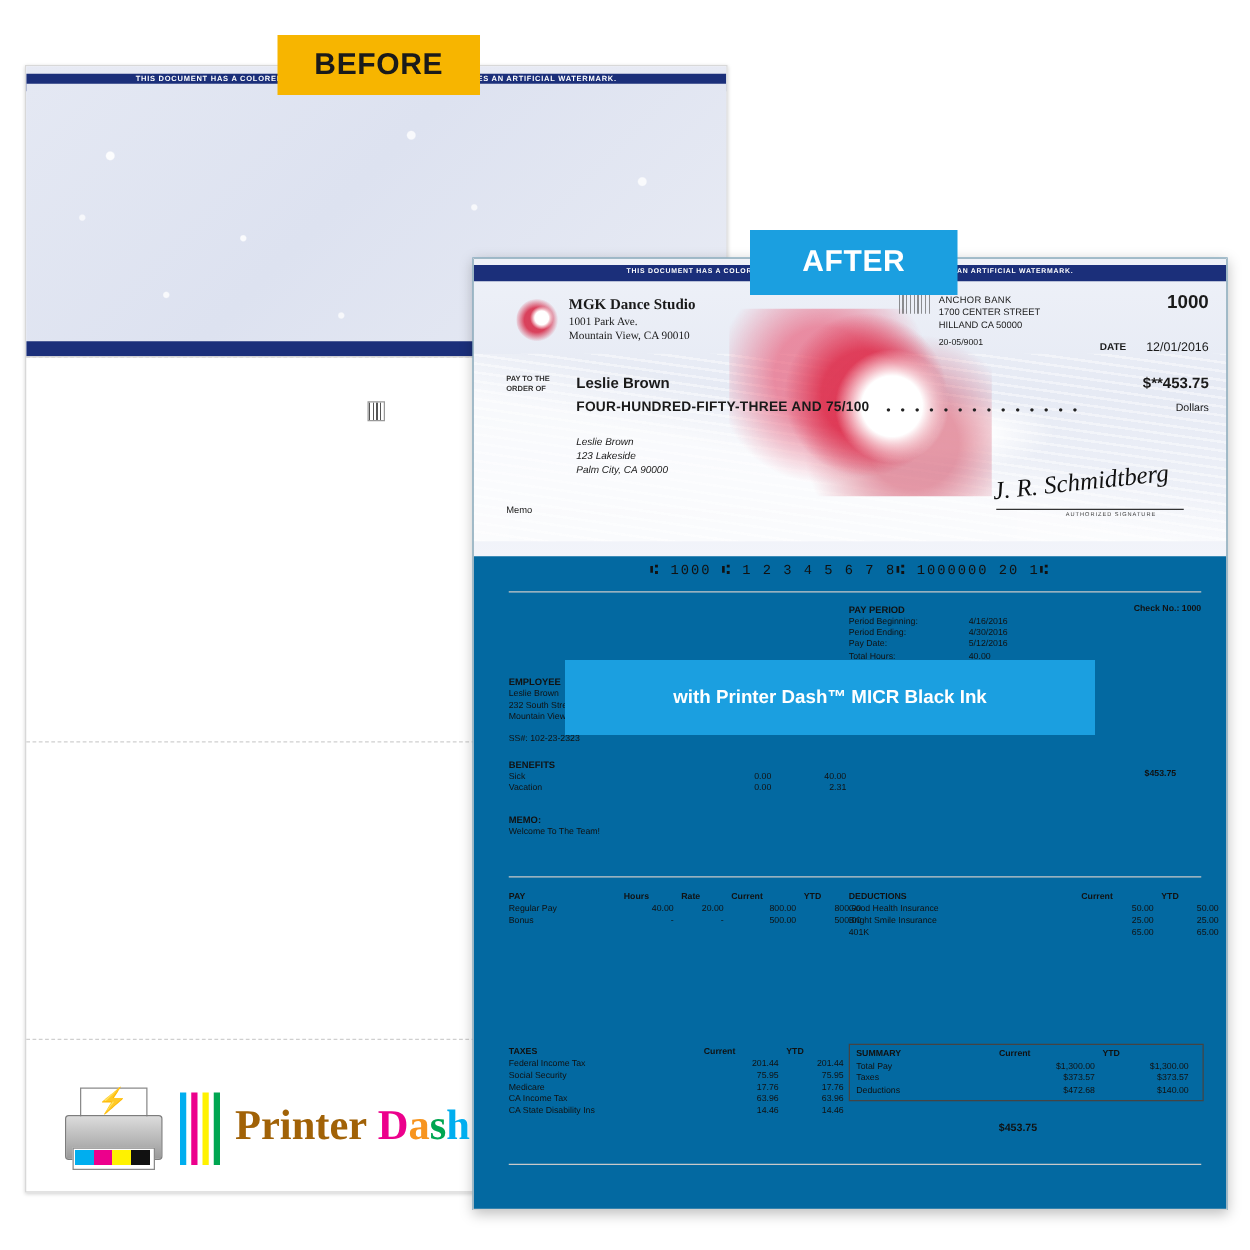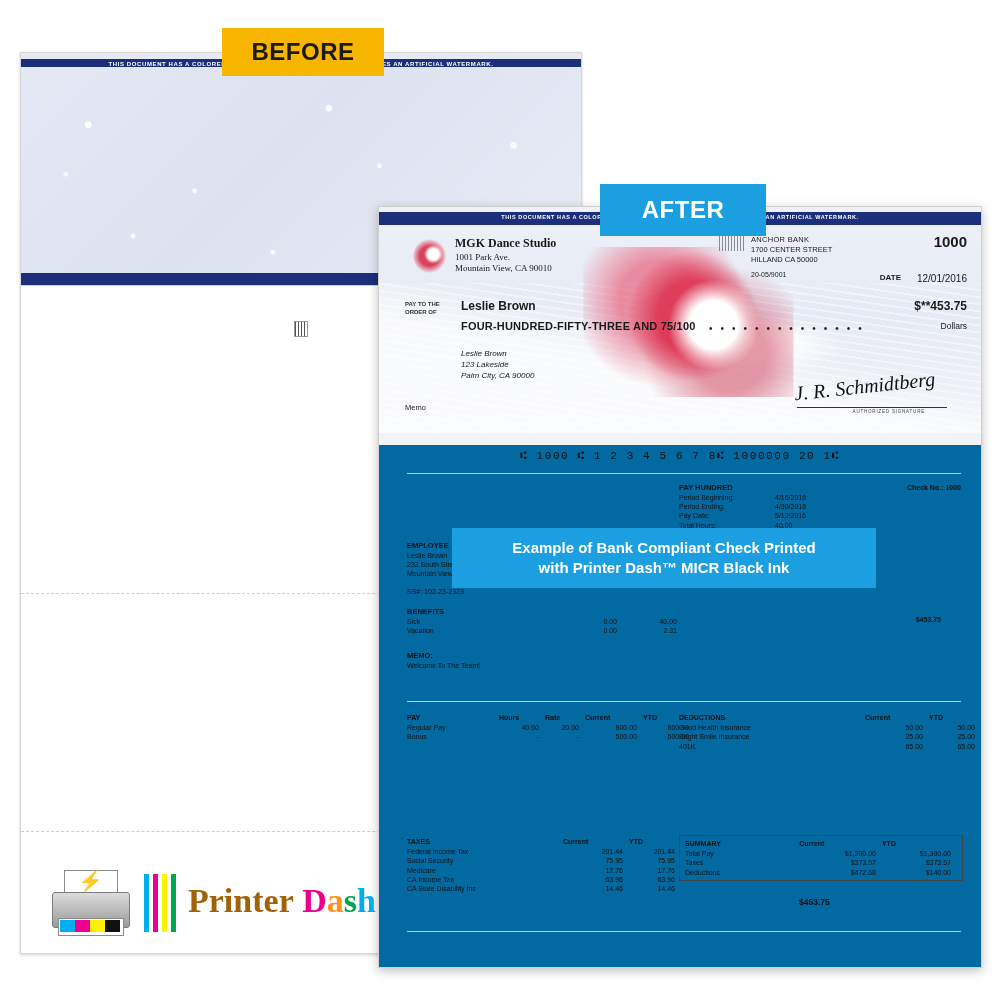--- a/index.html
+++ b/index.html
@@ -206,21 +206,21 @@
     <div style="position:absolute;right:34px;top:200px;width:150px;border-top:1px solid #333;"></div>
     <div class="chk-text" style="right:56px;top:202px;font-size:4.5px;letter-spacing:.8px;color:#444;">AUTHORIZED SIGNATURE</div>
   </div>
 
   <div class="micr" style="position:absolute;left:0;right:0;top:243px;text-align:center;">⑆ 1000  ⑆ 1 2 3 4 5 6 7 8⑆  1000000 20 1⑆</div>
 
   <div class="stub-hr" style="top:266px;"></div>
 
 
   <div class="stub" style="left:300px;top:276px;width:180px;">
-    <div class="hdr">PAY HUNDRED</div>
+    <div class="hdr">PAY PERIOD</div>
     <div class="row">
         <span style="width:96px;">Period Beginning:</span>
         <span>4/16/2016</span>
       </div>
     <div class="row">
         <span style="width:96px;">Period Ending:</span>
         <span>4/30/2016</span>
       </div>
     <div class="row">
         <span style="width:96px;">Pay Date:</span>
@@ -384,21 +384,20 @@
   </div>
   <div class="stub" style="left:420px;top:690px;font-weight:bold;font-size:8.5px;">$453.75</div>
 
   <div class="stub-hr" style="top:724px;"></div>
 </div>
 
 <div id="badge-before">BEFORE</div>
 <div id="badge-after">AFTER</div>
 
 <div id="callout">
-  <span>Example of Bank Compliant Check Printed</span>
   <span>with Printer Dash™ MICR Black Ink</span>
 </div>
 
 <div id="logo">
   <div id="printer-glyph">
     <div class="pr-top"></div>
     <div class="pr-bolt">⚡</div>
     <div class="pr-body"></div>
     <div class="pr-tray"></div>
     <div class="pr-cmyk"></div>

